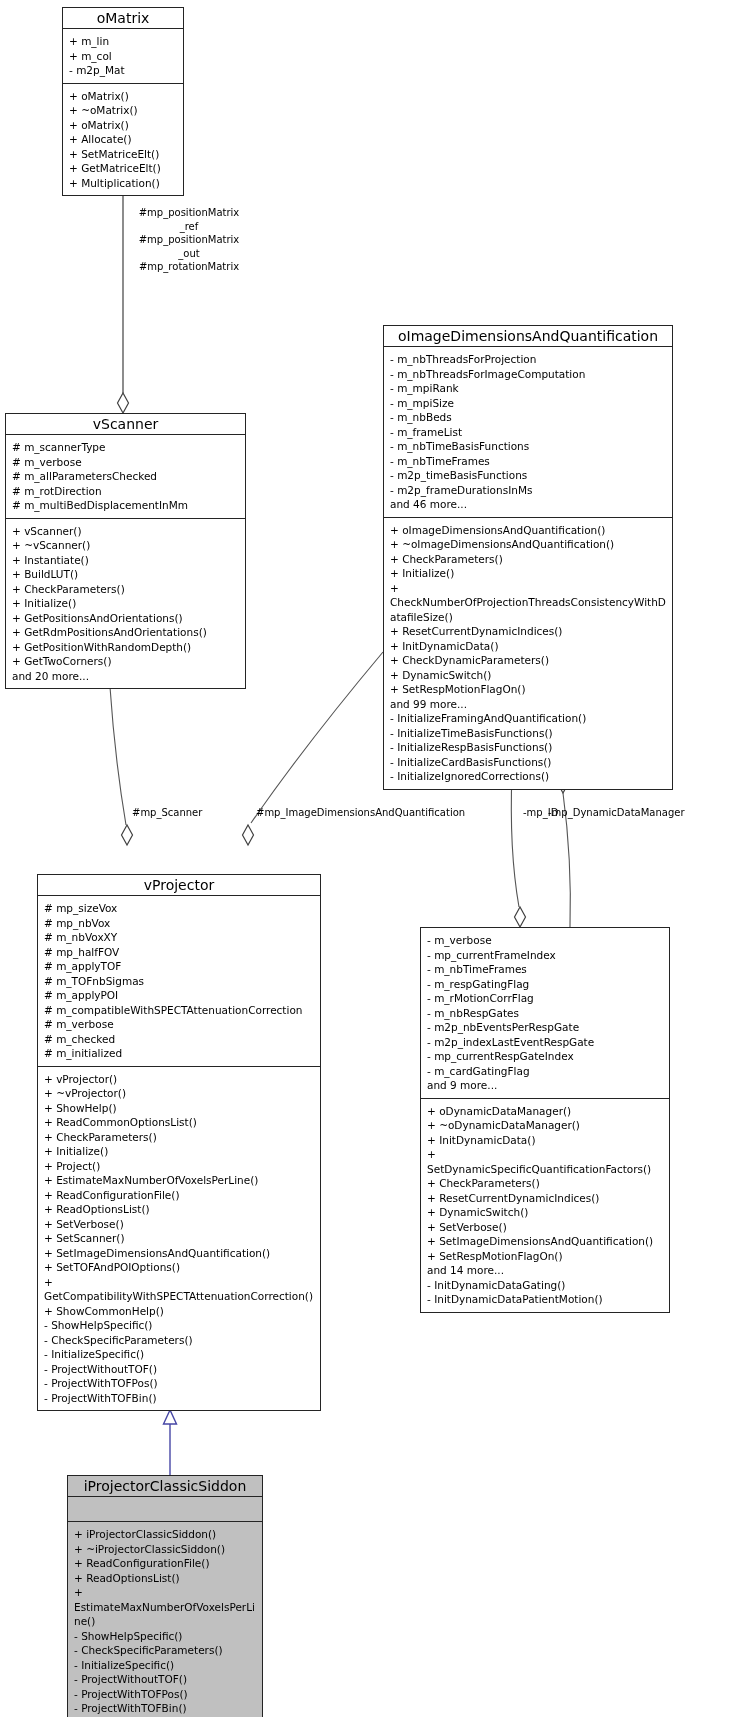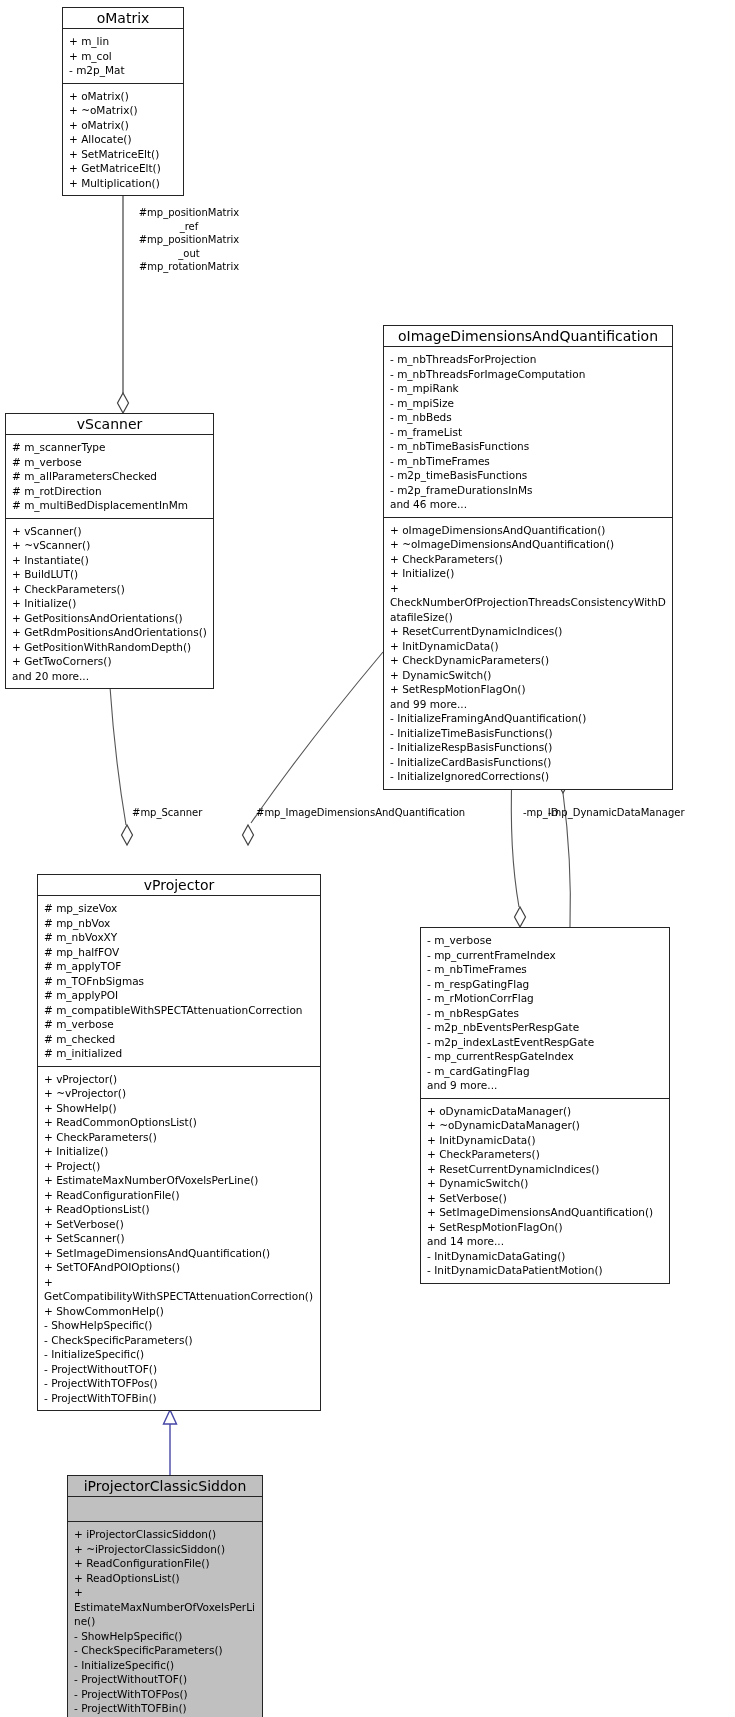--- a/index.html
+++ b/index.html
@@ -131,21 +131,21 @@
       <div class="member-line">+ oMatrix()</div>
       <div class="member-line">+ ~oMatrix()</div>
       <div class="member-line">+ oMatrix()</div>
       <div class="member-line">+ Allocate()</div>
       <div class="member-line">+ SetMatriceElt()</div>
       <div class="member-line">+ GetMatriceElt()</div>
       <div class="member-line">+ Multiplication()</div>
     </div>
 </div>
 
-<div class="uml-box" style="left:5px; top:413px; width:209px;">
+<div class="uml-box" style="left:5px; top:413px; width:241px;">
   <div class="uml-title">vScanner</div>
   <div class="uml-section">
       <div class="member-line"># m_scannerType</div>
       <div class="member-line"># m_verbose</div>
       <div class="member-line"># m_allParametersChecked</div>
       <div class="member-line"># m_rotDirection</div>
       <div class="member-line"># m_multiBedDisplacementInMm</div>
     </div>
   <div class="uml-section">
       <div class="member-line">+ vScanner()</div>
@@ -249,20 +249,21 @@
       <div class="member-line">- m2p_nbEventsPerRespGate</div>
       <div class="member-line">- m2p_indexLastEventRespGate</div>
       <div class="member-line">- mp_currentRespGateIndex</div>
       <div class="member-line">- m_cardGatingFlag</div>
       <div class="member-line">and 9 more...</div>
     </div>
   <div class="uml-section">
       <div class="member-line">+ oDynamicDataManager()</div>
       <div class="member-line">+ ~oDynamicDataManager()</div>
       <div class="member-line">+ InitDynamicData()</div>
+      <div class="member-line">+ SetDynamicSpecificQuantificationFactors()</div>
       <div class="member-line">+ CheckParameters()</div>
       <div class="member-line">+ ResetCurrentDynamicIndices()</div>
       <div class="member-line">+ DynamicSwitch()</div>
       <div class="member-line">+ SetVerbose()</div>
       <div class="member-line">+ SetImageDimensionsAndQuantification()</div>
       <div class="member-line">+ SetRespMotionFlagOn()</div>
       <div class="member-line">and 14 more...</div>
       <div class="member-line">- InitDynamicDataGating()</div>
       <div class="member-line">- InitDynamicDataPatientMotion()</div>
     </div>

